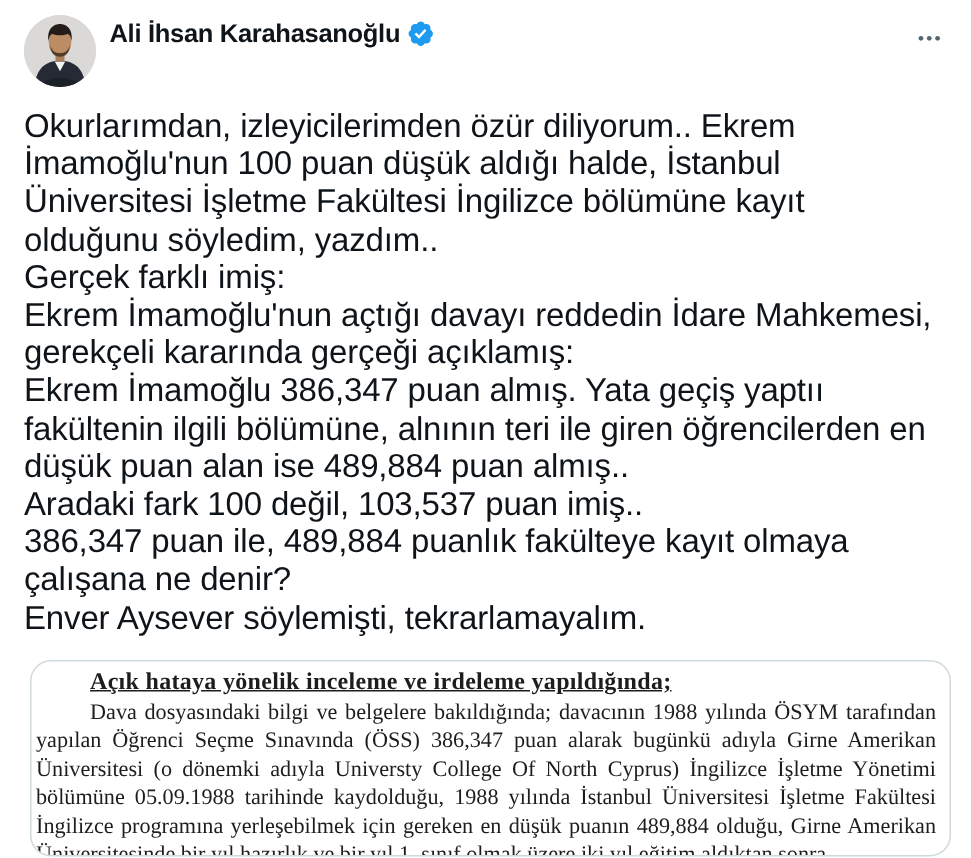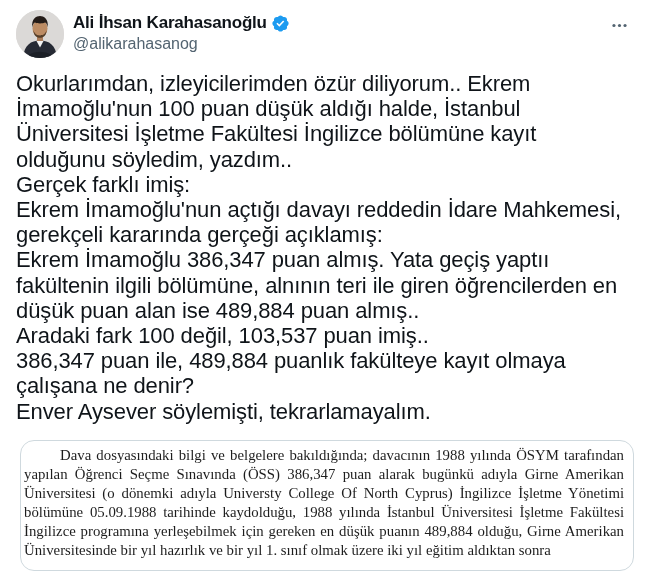--- a/index.html
+++ b/index.html
@@ -30,21 +30,21 @@
   }
   .avatar svg { display: block; }
   .names {
     margin-left: 9px;
     padding-top: 2px;
     flex: 1;
     min-width: 0;
   }
   .name-row {
     display: flex;
-    align-items: flex-end;
+    align-items: center;
     gap: 4px;
   }
   .display-name {
     font-weight: 700;
     font-size: 17px;
     line-height: 21px;
     letter-spacing: -0.2px;
     white-space: nowrap;
   }
   .badge { display: inline-flex; }
@@ -125,21 +125,20 @@
 
     <div class="names">
       <div class="name-row">
         <span class="display-name">Ali İhsan Karahasanoğlu</span>
         <span class="badge">
           <svg viewBox="0 0 24 24">
             <path fill="#1d9bf0" fill-rule="evenodd" d="M22.25 12c0-1.43-.88-2.67-2.19-3.34.46-1.39.2-2.9-.81-3.91s-2.52-1.27-3.91-.81c-.66-1.31-1.91-2.19-3.34-2.19s-2.67.88-3.33 2.19c-1.4-.46-2.91-.2-3.92.81s-1.26 2.52-.8 3.91c-1.31.67-2.2 1.91-2.2 3.34s.89 2.67 2.2 3.34c-.46 1.39-.21 2.9.8 3.91s2.52 1.26 3.91.81c.67 1.31 1.91 2.19 3.34 2.19s2.68-.88 3.34-2.19c1.39.45 2.9.2 3.91-.81s1.27-2.52.81-3.91c1.31-.67 2.19-1.91 2.19-3.34zm-11.71 4.2L6.8 12.46l1.41-1.42 2.26 2.26 4.8-5.23 1.47 1.36-6.2 6.77z"></path>
           </svg>
         </span>
       </div>
-      <div class="handle">@alikarahasanog</div>
     </div>
 
     <button class="more-btn">
       <svg viewBox="0 0 24 24" width="19" height="19">
         <circle cx="5" cy="12" r="2" fill="#536471"></circle>
         <circle cx="12" cy="12" r="2" fill="#536471"></circle>
         <circle cx="19" cy="12" r="2" fill="#536471"></circle>
       </svg>
     </button>
 
@@ -147,16 +146,17 @@
 
   <div class="tweet-text">Okurlarımdan, izleyicilerimden özür diliyorum.. Ekrem İmamoğlu'nun 100 puan düşük aldığı halde, İstanbul Üniversitesi İşletme Fakültesi İngilizce bölümüne kayıt olduğunu söyledim, yazdım..
 Gerçek farklı imiş:
 Ekrem İmamoğlu'nun açtığı davayı reddedin İdare Mahkemesi,  gerekçeli kararında gerçeği açıklamış:
 Ekrem İmamoğlu 386,347 puan almış. Yata geçiş yaptıı fakültenin ilgili bölümüne, alnının teri ile giren öğrencilerden en düşük puan alan ise 489,884 puan almış..
 Aradaki fark 100 değil, 103,537 puan imiş..
 386,347 puan ile, 489,884 puanlık fakülteye kayıt olmaya çalışana ne denir?
 Enver Aysever söylemişti, tekrarlamayalım.</div>
 
   <div class="embed">
+    <div class="doc-title">Açık hataya yönelik inceleme ve irdeleme yapıldığında;</div>
     <div class="doc-body">Dava dosyasındaki bilgi ve belgelere bakıldığında; davacının 1988 yılında ÖSYM tarafından yapılan Öğrenci Seçme Sınavında (ÖSS) 386,347 puan alarak bugünkü adıyla Girne Amerikan Üniversitesi (o dönemki adıyla Universty College Of North Cyprus) İngilizce İşletme Yönetimi bölümüne 05.09.1988 tarihinde kaydolduğu, 1988 yılında İstanbul Üniversitesi İşletme Fakültesi İngilizce programına yerleşebilmek için gereken en düşük puanın 489,884 olduğu, Girne Amerikan Üniversitesinde bir yıl hazırlık ve bir yıl 1. sınıf olmak üzere iki yıl eğitim aldıktan sonra</div>
   </div>
 
 </div>
 
 </body></html>

